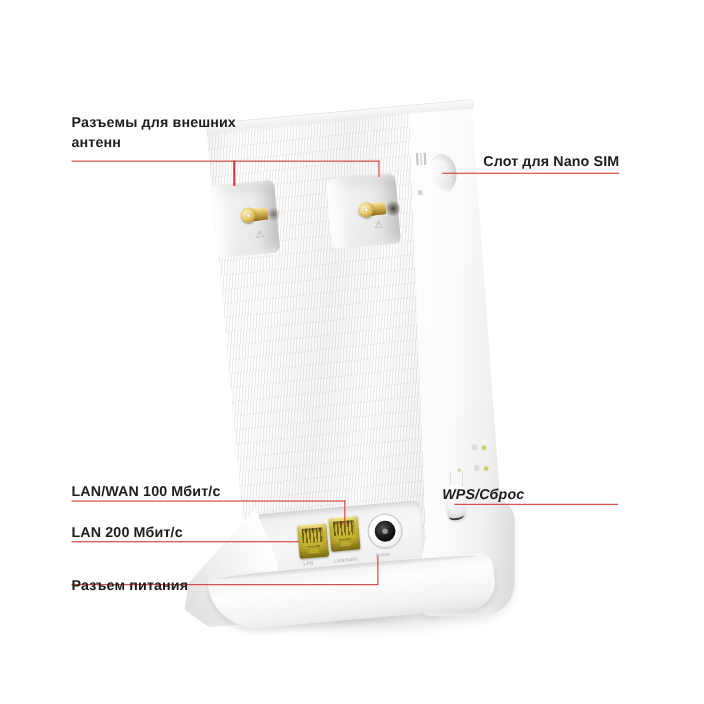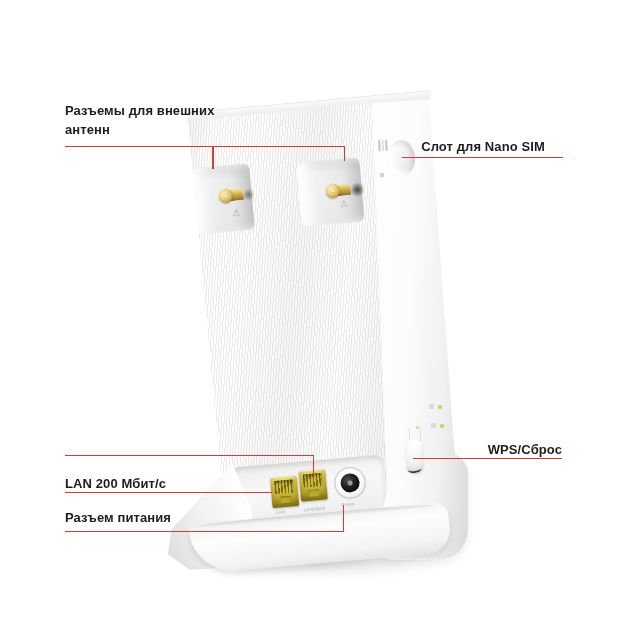--- a/index.html
+++ b/index.html
@@ -3,25 +3,25 @@
 <meta charset="utf-8">
 <style>
   html,body{margin:0;padding:0;background:#ffffff;}
   #canvas{position:relative;width:640px;height:640px;background:#ffffff;overflow:hidden;
           font-family:"Liberation Sans", sans-serif;}
 
   
   .callout{position:absolute;font-size:13px;font-weight:600;color:var(--label-text,#1d1d1f);
            line-height:19px;letter-spacing:0.1px;z-index:10;}
   .co-antennas{left:65px;top:101px;width:170px;}
-  .co-sim{left:403px;top:137px;width:160px;text-align:center;}
+  .co-sim{left:403px;top:137px;width:160px;text-align:right;}
   .co-lanwan{left:65px;top:437px;}
   .co-lan{left:65px;top:474px;}
-  .co-power{left:65px;top:508px;}
-  .co-wps{left:402px;top:440px;width:160px;text-align:right;}
+  .co-power{left:65px;top:522px;}
+  .co-wps{left:402px;top:440px;width:160px;font-style:italic;}
 
   .lead{position:absolute;background:var(--callout-line,#d03c3c);z-index:10;}
   .hline{height:1.6px;}
   .vline{width:1.6px;}
   .ln-ant-h{left:65px;top:145.5px;width:280px;}
   .ln-ant-v1{left:212px;top:146px;height:23px;}
   .ln-ant-v2{left:343.5px;top:146px;height:15px;}
   .ln-sim{left:402px;top:156.5px;width:161px;}
   .ln-lanwan-h{left:65px;top:454.5px;width:249px;}
   .ln-lanwan-v{left:312.5px;top:455px;height:23px;}
@@ -244,17 +244,18 @@
   <div class="lead hline ln-sim"></div>
   <div class="lead hline ln-lanwan-h"></div>
   <div class="lead vline ln-lanwan-v"></div>
   <div class="lead hline ln-lan"></div>
   <div class="lead hline ln-pow-h"></div>
   <div class="lead vline ln-pow-v"></div>
   <div class="lead hline ln-wps"></div>
 
   <div class="callout co-antennas">Разъемы для внешних антенн</div>
   <div class="callout co-sim">Слот для Nano SIM</div>
+  <div class="callout co-lanwan">LAN/WAN 100 Мбит/с</div>
   <div class="callout co-lan">LAN 200 Мбит/с</div>
   <div class="callout co-power">Разъем питания</div>
   <div class="callout co-wps">WPS/Сброс</div>
 
 </div>
 
 </body></html>

